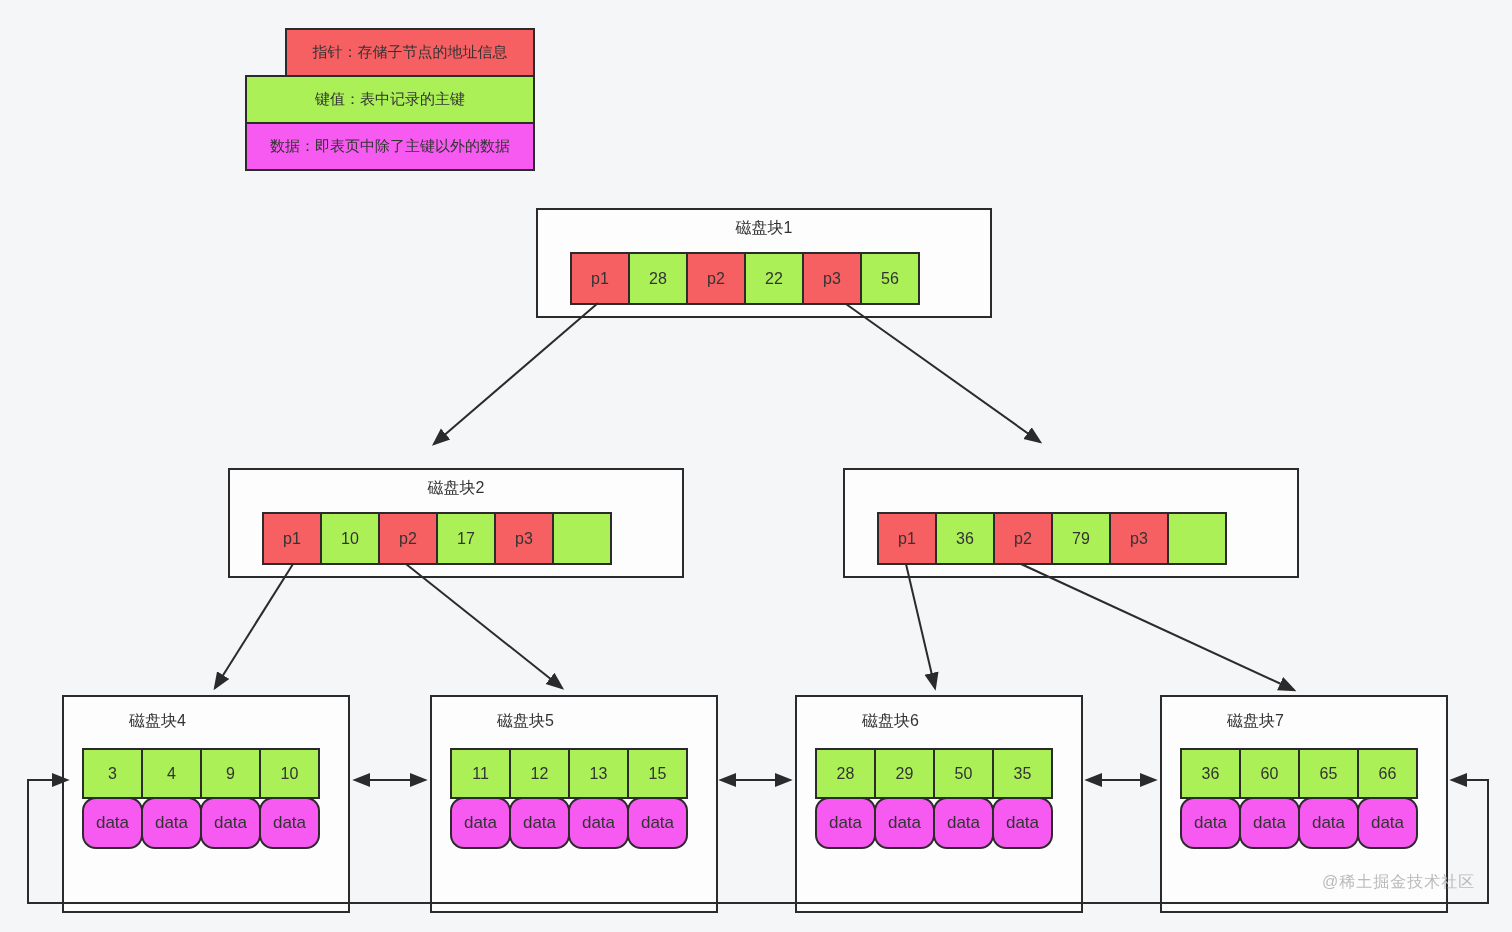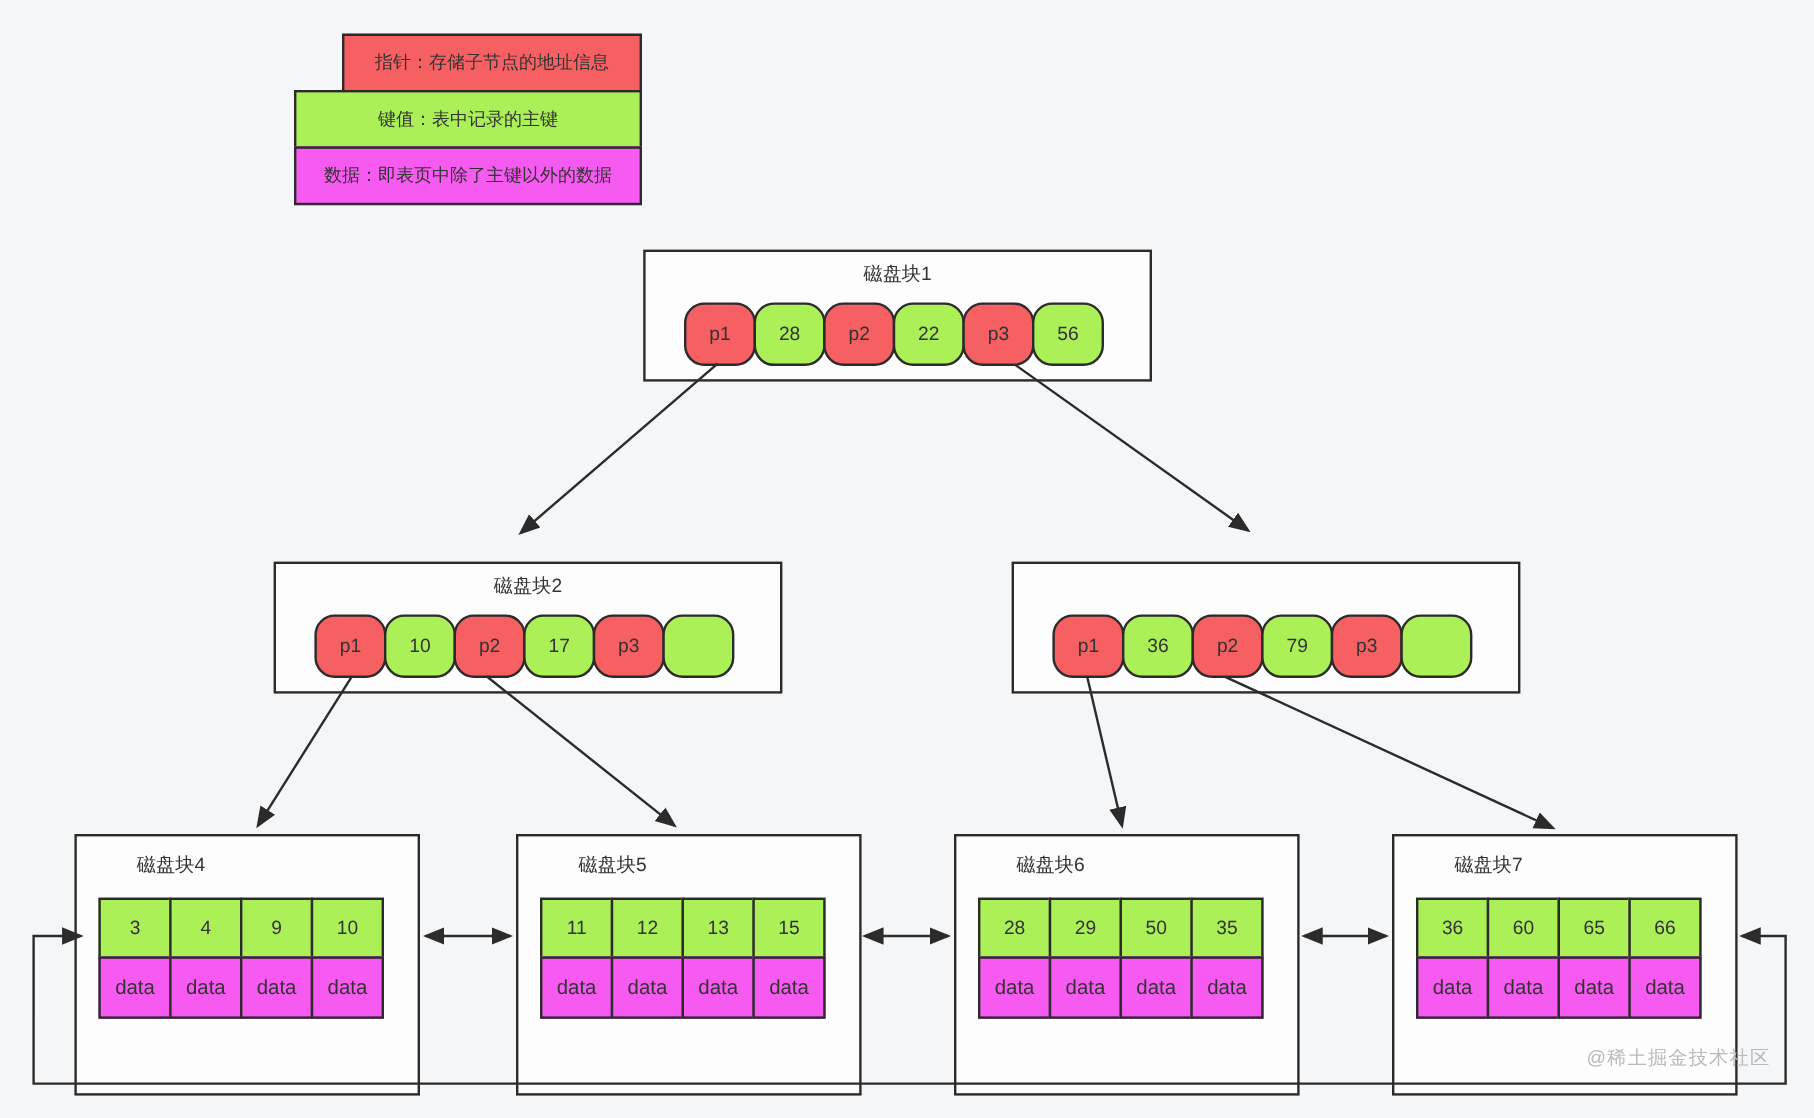--- a/index.html
+++ b/index.html
@@ -23,42 +23,42 @@
   .legend-row + .legend-row{margin-top:-2px;}
   .row-pointer{background:var(--pointer);margin-left:40px;}
   .row-key{background:var(--key);}
   .row-data{background:var(--data);}
 
   
   .block{
     position:absolute;box-sizing:border-box;background:var(--box-fill);
     border:2px solid var(--line);
   }
-  .internal{width:424px;height:110px;}
-  .leaf{width:288px;height:218px;}
+  .internal{width:456px;height:110px;}
+  .leaf{width:288px;height:218px;padding-left:15px;}
   .block-title{font-size:16px;text-align:center;padding-top:8px;}
   .leaf .block-title{text-align:left;padding:14px 0 0 50px;}
 
   .cell{
     box-sizing:border-box;border:2px solid var(--line);
     display:flex;align-items:center;justify-content:center;font-size:16px;
   }
   .cell + .cell{margin-left:-2px;}
   .cell.pointer{background:var(--pointer);}
   .cell.key{background:var(--key);}
   .cell.data{background:var(--data);font-size:17px;}
 
   .cell-row{position:absolute;left:32px;top:42px;display:flex;}
-  .cell-row .cell{width:60px;height:53px;border-radius:17px;}
+  .cell-row .cell{width:60px;height:53px;}
 
   .leaf-grid{position:absolute;left:18px;top:51px;}
   .leaf-row{display:flex;}
   .leaf-row .cell{width:61px;height:51px;}
   .leaf-row.second{margin-top:-2px;}
-  .leaf-row.second .cell{height:52px;}
+  .leaf-row.second .cell{height:52px;border-radius:14px;}
 
   
   .watermark{
     position:absolute;left:1322px;top:872px;font-size:16px;
     color:var(--watermark-color);letter-spacing:1px;white-space:nowrap;
   }
 
   
   svg.arrows{position:absolute;left:0;top:0;pointer-events:none;}
   svg.arrows line, svg.arrows polyline{stroke:var(--line);stroke-width:2;fill:none;}

